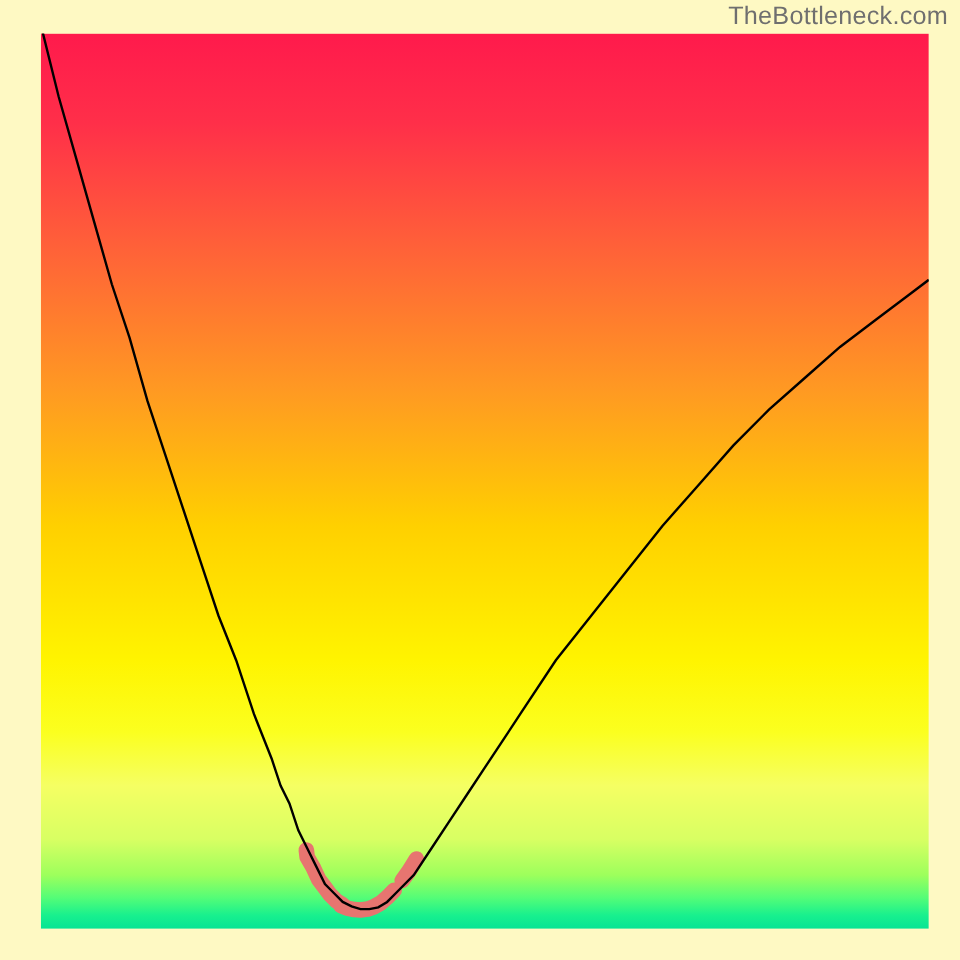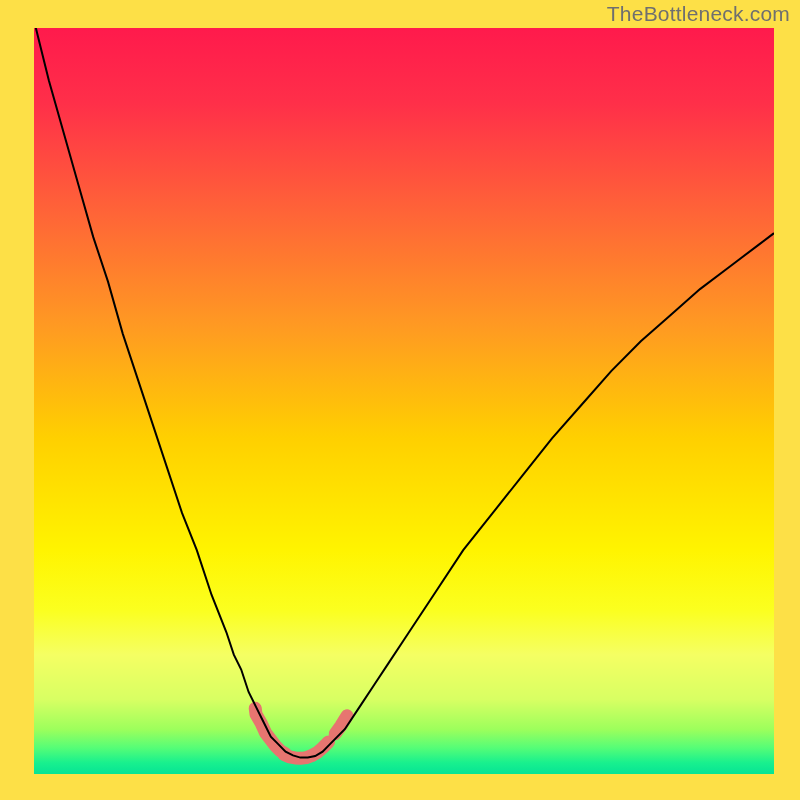--- a/index.html
+++ b/index.html
@@ -10,21 +10,21 @@
     background: #000;
     overflow: hidden;
     font-family: Arial, Helvetica, sans-serif;
   }
   .frame {
     position: absolute;
     left: 0;
     top: 0;
     width: 800px;
     height: 800px;
-    background: #fde047;
+    background: #fef9c3;
   }
   .watermark {
     position: absolute;
     top: 2px;
     right: 10px;
     color: #6f6f6f;
     font-size: 21px;
     font-weight: 400;
     letter-spacing: 0.2px;
     user-select: none;

